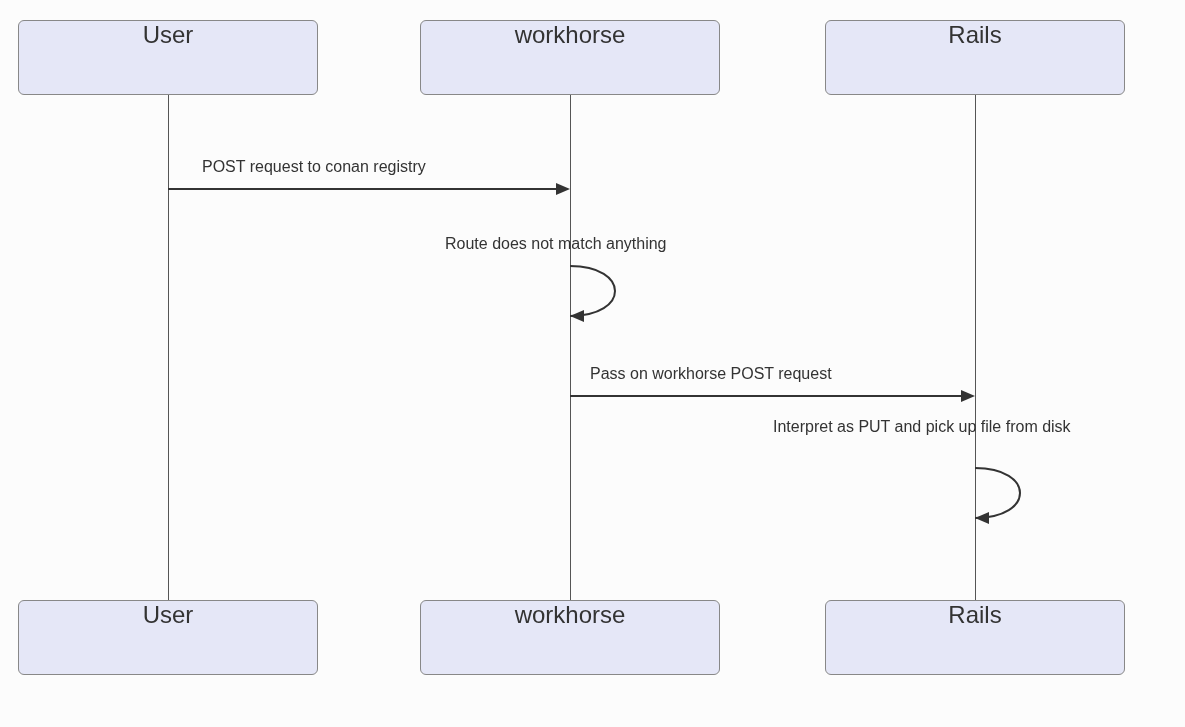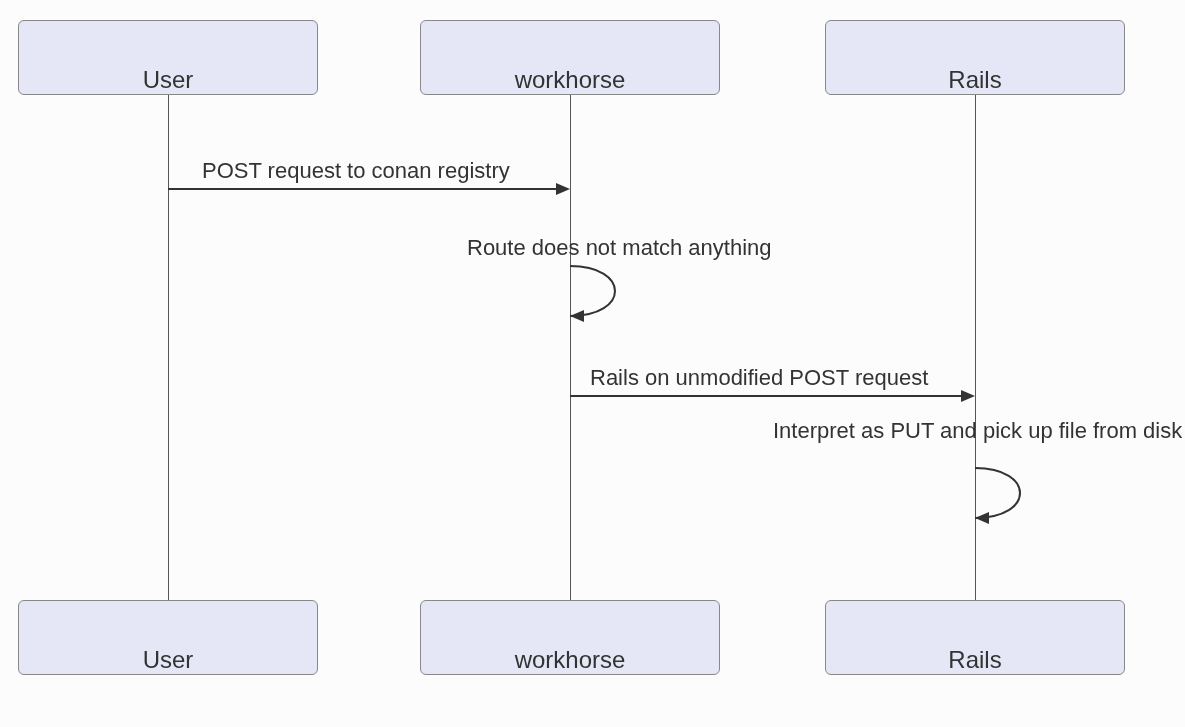--- a/index.html
+++ b/index.html
@@ -11,21 +11,21 @@
       position: relative;
     }
     .participant-box {
       position: absolute;
       width: 300px;
       height: 75px;
       background: #e5e7f7;
       border: 1px solid #888;
       border-radius: 6px;
       display: flex;
-      align-items: flex-end;
+      align-items: flex-start;
       justify-content: center;
       font-size: 24px;
       color: #333;
     }
     .lifeline {
       position: absolute;
       width: 1px;
       background: #555;
       top: 95px;
       height: 505px;
@@ -37,21 +37,21 @@
     }
     .arrowhead-right {
       position: absolute;
       width: 0; height: 0;
       border-top: 6px solid transparent;
       border-bottom: 6px solid transparent;
       border-left: 14px solid #333;
     }
     .msg-label {
       position: absolute;
-      font-size: 22px;
+      font-size: 16px;
       color: #333;
       white-space: nowrap;
     }
     .self-loop {
       position: absolute;
     }
   </style>
 </head>
 <body>
 
@@ -66,27 +66,27 @@
 </div>
 
 <div class="lifeline" style="left:168px;"></div>
 <div class="lifeline" style="left:570px;"></div>
 <div class="lifeline" style="left:975px;"></div>
 
 <div class="msg-label" style="left:202px; top:158px;">POST request to conan registry</div>
 <div class="arrow-line" style="left:168px; top:188px; width:388px;"></div>
 <div class="arrowhead-right" style="left:556px; top:183px;"></div>
 
-<div class="msg-label" style="left:445px; top:235px;margin-left:22px;">Route does not match anything</div>
+<div class="msg-label" style="left:445px; top:235px;">Route does not match anything</div>
 <svg class="self-loop" style="left:545px; top:258px;" width="110" height="80">
   <path d="M 25 8 C 85 8, 85 58, 25 58" fill="none" stroke="#333" stroke-width="2"></path>
   <polygon points="25,58 39,52 39,64" fill="#333"></polygon>
 </svg>
 
-<div class="msg-label" style="left:590px; top:365px;">Rails on unmodified POST request</div>
+<div class="msg-label" style="left:590px; top:365px;">Pass on workhorse POST request</div>
 <div class="arrow-line" style="left:570px; top:395px; width:391px;"></div>
 <div class="arrowhead-right" style="left:961px; top:390px;"></div>
 
 <div class="msg-label" style="left:773px; top:418px;">Interpret as PUT and pick up file from disk</div>
 <svg class="self-loop" style="left:950px; top:460px;" width="110" height="80">
   <path d="M 25 8 C 85 8, 85 58, 25 58" fill="none" stroke="#333" stroke-width="2"></path>
   <polygon points="25,58 39,52 39,64" fill="#333"></polygon>
 </svg>
 
 <div class="participant-box" style="left:18px; top:600px;">

